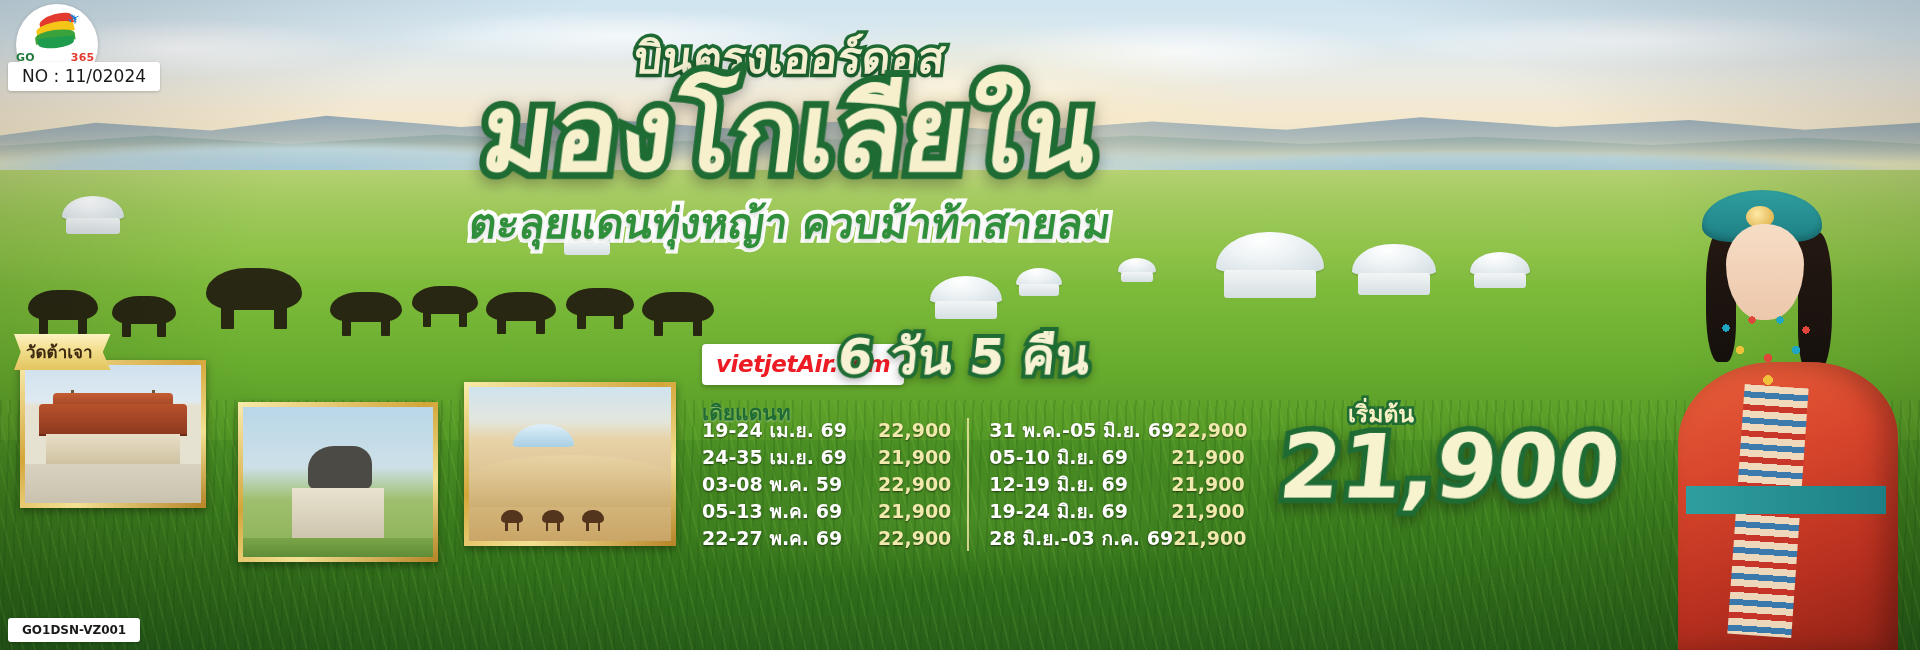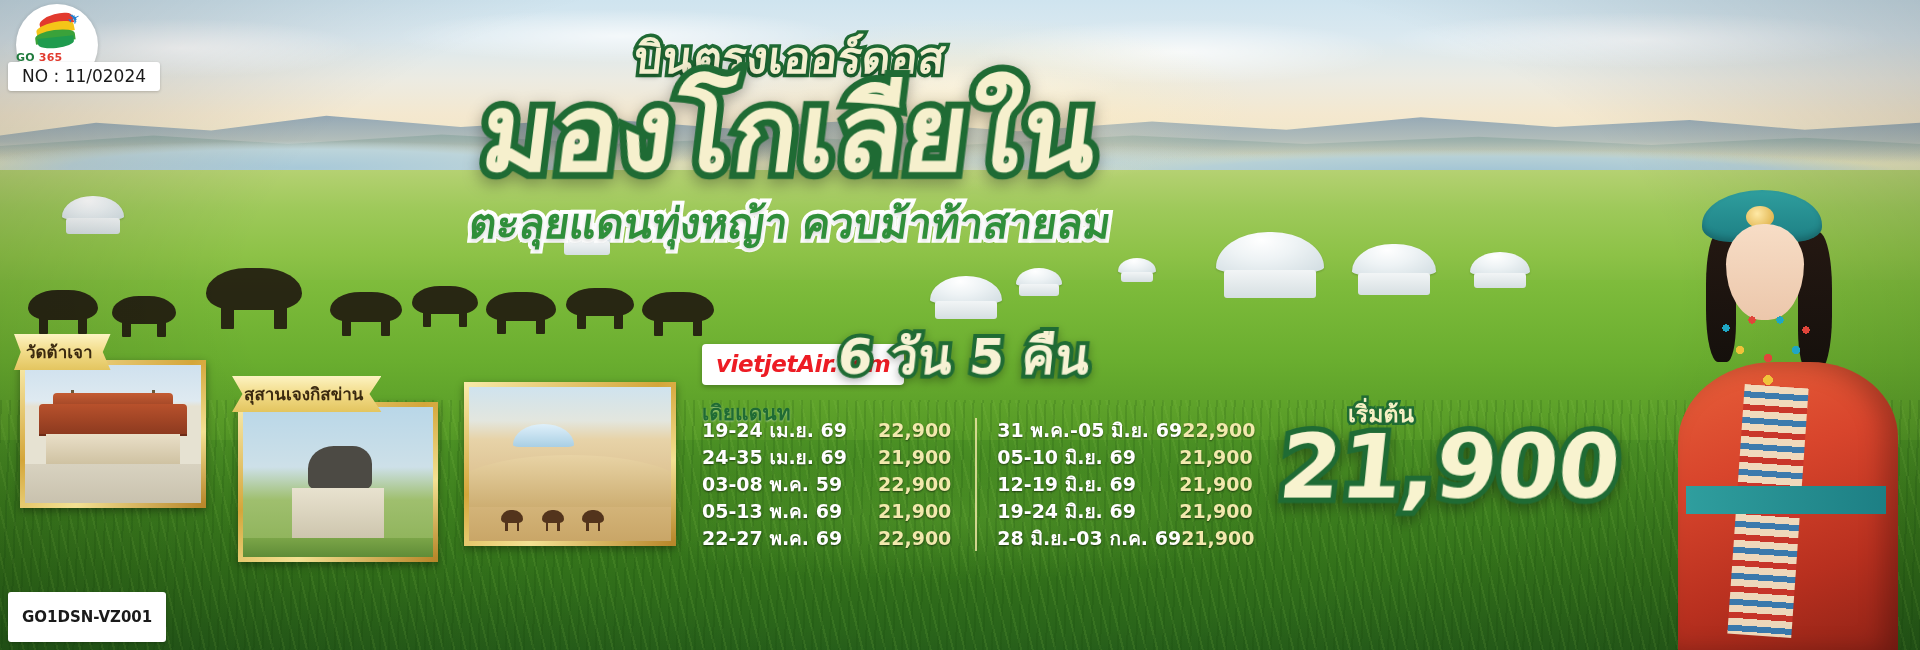--- a/index.html
+++ b/index.html
@@ -127,39 +127,39 @@
   .logo-globe .a3 { left: 0px;  top: 18px; width: 40px; height: 12px; background: #3aa23a;
                     border-radius: 50% 50% 0 0; transform: rotate(-8deg); }
   .logo-globe .a4 { left: 3px;  top: 25px; width: 36px; height: 11px; background: #1f9b4e;
                     border-radius: 0 0 50% 50%; transform: rotate(-6deg); }
   .logo-globe .plane {
     position: absolute; right: -2px; top: -2px; color: #1f7fd0; font-size: 15px;
     transform: rotate(-28deg);
   }
   .logo-text { font-size: 11px; font-weight: bold; letter-spacing: .2px; line-height: 1; }
   .logo-text .go { color: #1f7a3c; }
-  .logo-text .n365 { color: #e23a2e; }
+  .logo-text .n365 { color: #e23a2e; margin-left: 32px; }
   .logo-text .tv { color: #1f7a3c; }
   .logo-tag { font-size: 4.5px; color: #b03a2e; letter-spacing: .2px; margin-top: 1px; }
 
   
   .no-badge {
     position: absolute; left: 8px; top: 62px;
     background: #ffffff; color: #1a1a1a;
     font-size: 17px; padding: 4px 14px 5px;
     border-radius: 3px; z-index: 30;
     box-shadow: 0 1px 3px rgba(0,0,0,.2);
     white-space: nowrap;
   }
 
   
   .code-badge {
     position: absolute; left: 8px; bottom: 8px;
     background: #ffffff; color: #1a1a1a;
-    font-size: 15px; font-weight: bold; padding: 16px 14px;
+    font-size: 12px; font-weight: bold; padding: 5px 14px;
     border-radius: 3px; z-index: 30;
     box-shadow: 0 1px 3px rgba(0,0,0,.25);
     white-space: nowrap;
   }
 
   
   .headline-wrap {
     position: absolute; left: 430px; top: 36px; width: 720px;
     text-align: center; z-index: 20;
   }
@@ -321,21 +321,21 @@
 
   
   .depart-label {
     position: absolute; left: 702px; top: 396px;
     font-size: 21px; font-weight: bold; color: #1f6b34;
     z-index: 28;
     text-shadow: 0 1px 2px rgba(255,255,255,.45);
   }
   .depart-table {
     position: absolute; left: 702px; top: 418px;
-    z-index: 28; display: flex; gap: 8px;
+    z-index: 28; display: flex; gap: 0;
   }
   .depart-col {
     display: flex; flex-direction: column; gap: 2px;
     padding-right: 16px;
   }
   .depart-col.right { padding-left: 20px; border-left: 2px solid rgba(245,233,170,.8); }
   .depart-row {
     display: flex; align-items: baseline;
     font-size: 19px; font-weight: bold; line-height: 1.32;
     white-space: nowrap;
@@ -530,21 +530,20 @@
         <div class="pole" style="left:26%;"></div>
         <div class="pole" style="left:72%;"></div>
         <div class="roof2"></div>
         <div class="roof"></div>
         <div class="wall"></div>
         <div class="plaza"></div>
       </div>
     </div>
   </div>
 
-  <div class="photo-label" style="left:232px; top:376px;">สุสานเจงกิสข่าน</div>
   <div class="photo-card ph2">
     <div class="photo-frame" style="width:100%;height:100%;">
       <div class="scene">
         <div class="statue"></div>
         <div class="pedestal"></div>
         <div class="ground"></div>
       </div>
     </div>
   </div>
 

